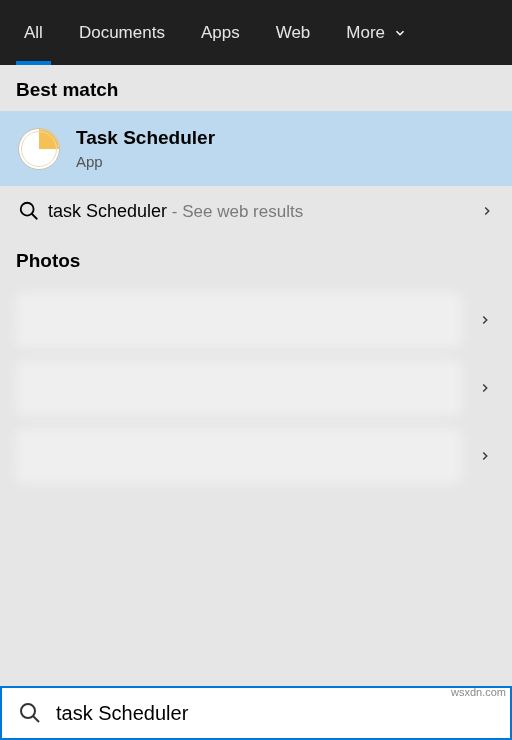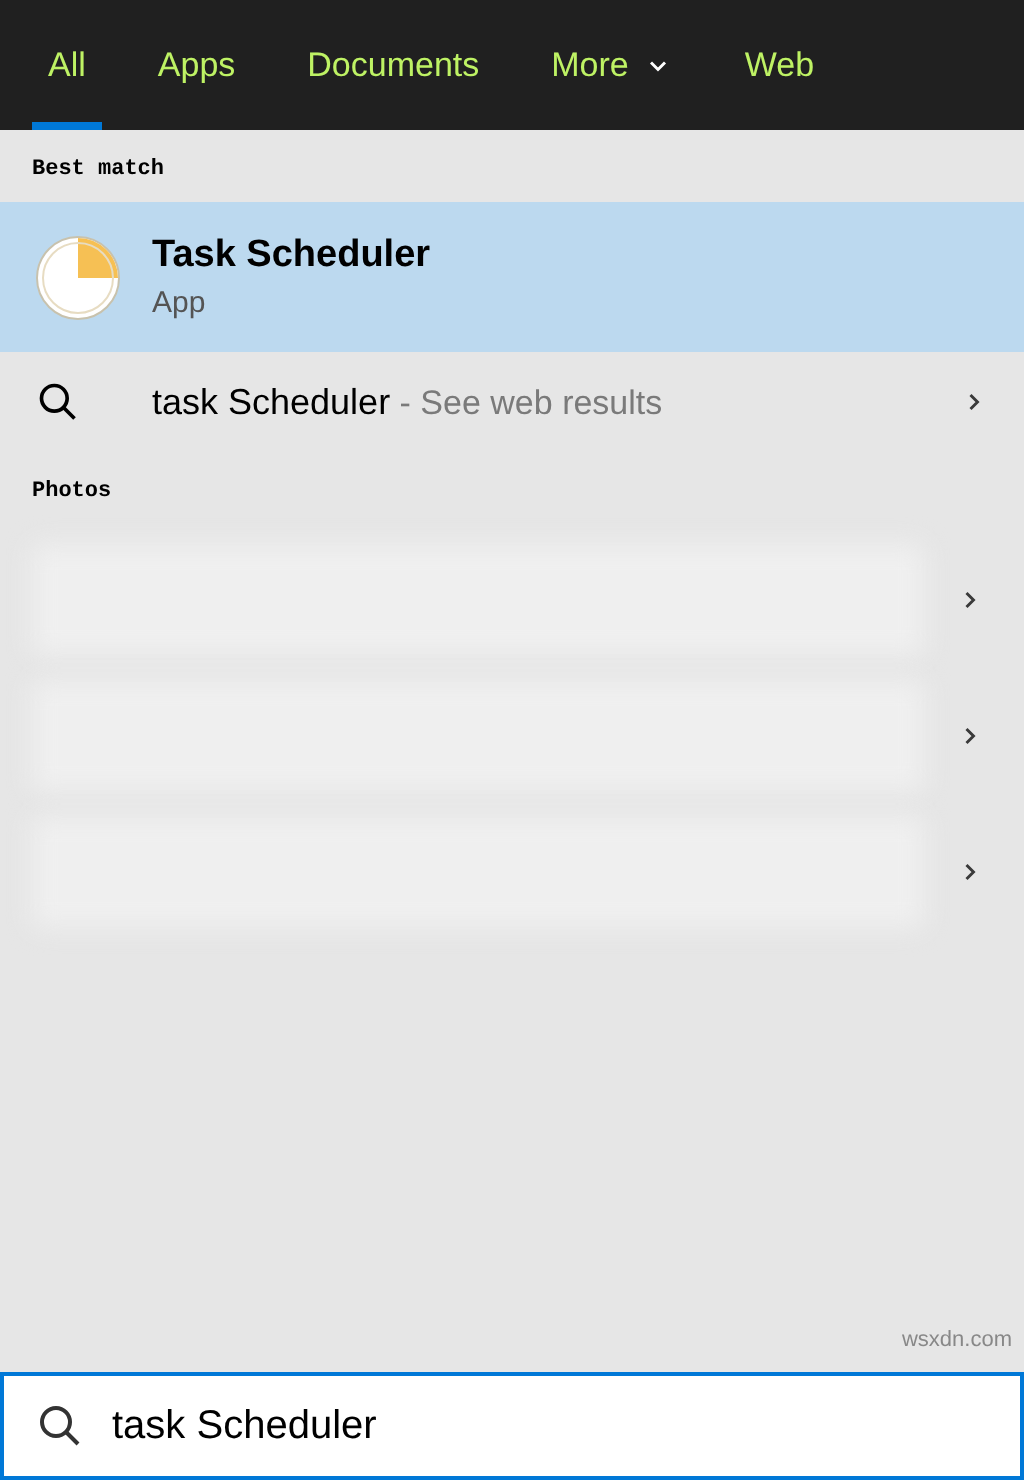--- a/index.html
+++ b/index.html
@@ -1,74 +1,74 @@
 <!DOCTYPE html>
 <html><head>
 <meta charset="utf-8">
 <style>
   * { margin: 0; padding: 0; box-sizing: border-box; font-family: "Segoe UI", sans-serif; }
   html, body { width: 512px; height: 740px; overflow: hidden; background: #fff; }
   .panel { width: 512px; height: 740px; display: flex; flex-direction: column; background: #e6e6e6; position: relative; }
   
   .tabs { display: flex; align-items: center; background: #202020; height: 65px; padding: 0 6px; }
-  .tab { color: #bef264; font-size: 17px; padding: 0 18px; height: 65px; display: flex; align-items: center; cursor: pointer; position: relative; }
+  .tab { color: #e5e5e5; font-size: 17px; padding: 0 18px; height: 65px; display: flex; align-items: center; cursor: pointer; position: relative; }
   .tab.active::after { content: ""; position: absolute; left: 10px; right: 10px; bottom: 0; height: 4px; background: #0078d7; }
   .tab .chev { margin-left: 8px; }
   
-  .section-label { font-size: 11px; font-weight: 600; color: #000; padding: 14px 16px 10px; font-family: Liberation Mono, monospace; }
+  .section-label { font-size: 19px; font-weight: 600; color: #000; padding: 14px 16px 10px; }
   
   .best-row { display: flex; align-items: center; gap: 16px; background: #bcd9ef; padding: 16px 18px; cursor: pointer; }
   .best-icon { width: 42px; height: 42px; border-radius: 50%; background: #fff; border: 1px solid #c8c2ad; position: relative; }
   .best-icon::before { content: ""; position: absolute; left: 50%; top: 0; width: 50%; height: 50%; background: #f6c054; border-top-right-radius: 42px; }
   .best-icon::after { content: ""; position: absolute; left: 2px; top: 2px; right: 2px; bottom: 2px; border-radius: 50%; border: 1px solid #e7dcc2; }
   .best-text .title { font-size: 19px; font-weight: 600; color: #000; }
   .best-text .sub { font-size: 15px; color: #545454; margin-top: 4px; }
   
-  .web-row { display: flex; align-items: center; gap: 36px; padding: 14px 18px; cursor: pointer; }
+  .web-row { display: flex; align-items: center; gap: 8px; padding: 14px 18px; cursor: pointer; }
   .web-row .q { font-size: 18px; color: #000; }
   .web-row .hint { font-size: 17px; color: #7a7a7a; }
   .chevron-right { margin-left: auto; color: #3a3a3a; font-size: 20px; }
   
   .photo-item { position: relative; height: 68px; margin: 0 10px 0 10px; cursor: pointer; }
   .photo-item .blur { position: absolute; inset: 6px 40px 6px 6px; background: #efefef; filter: blur(6px); border-radius: 4px; }
   .photo-item .chevron-right { position: absolute; right: 10px; top: 50%; transform: translateY(-50%); margin: 0; }
   .photos-wrap { padding-top: 4px; }
   .spacer { flex: 1; }
   
   .search-box { display: flex; align-items: center; background: #fff; border: 2px solid #0078d7; height: 54px; padding: 0 16px; }
   .search-box input { flex: 1; border: none; outline: none; font-size: 20px; color: #000; background: transparent; }
   @keyframes blink { 50% { opacity: 0; } }
-  .src-label { position: absolute; right: 6px; bottom: 64px; font-size: 11px; color: #888; }
+  .src-label { position: absolute; right: 6px; bottom: 42px; font-size: 11px; color: #888; }
   svg { display: block; }
 </style>
 </head>
 <body>
 
 <div class="panel">
 
   <div class="tabs">
     <div class="tab active">
       <span>All</span>
     </div>
     <div class="tab">
+      <span>Documents</span>
+    </div>
+    <div class="tab">
       <span>Apps</span>
     </div>
     <div class="tab">
-      <span>Documents</span>
+      <span>Web</span>
     </div>
     <div class="tab">
       <span>More</span>
       <span class="chev">
         <svg width="14" height="14" viewBox="0 0 24 24" fill="none" stroke="#fff" stroke-width="2.5">
             <polyline points="6 9 12 15 18 9"></polyline>
           </svg>
       </span>
-    </div>
-    <div class="tab">
-      <span>Web</span>
     </div>
   </div>
 
   <div class="section-label">Best match</div>
   <div class="best-row">
     <div class="best-icon"></div>
     <div class="best-text">
       <div class="title">Task Scheduler</div>
       <div class="sub">App</div>
     </div>

